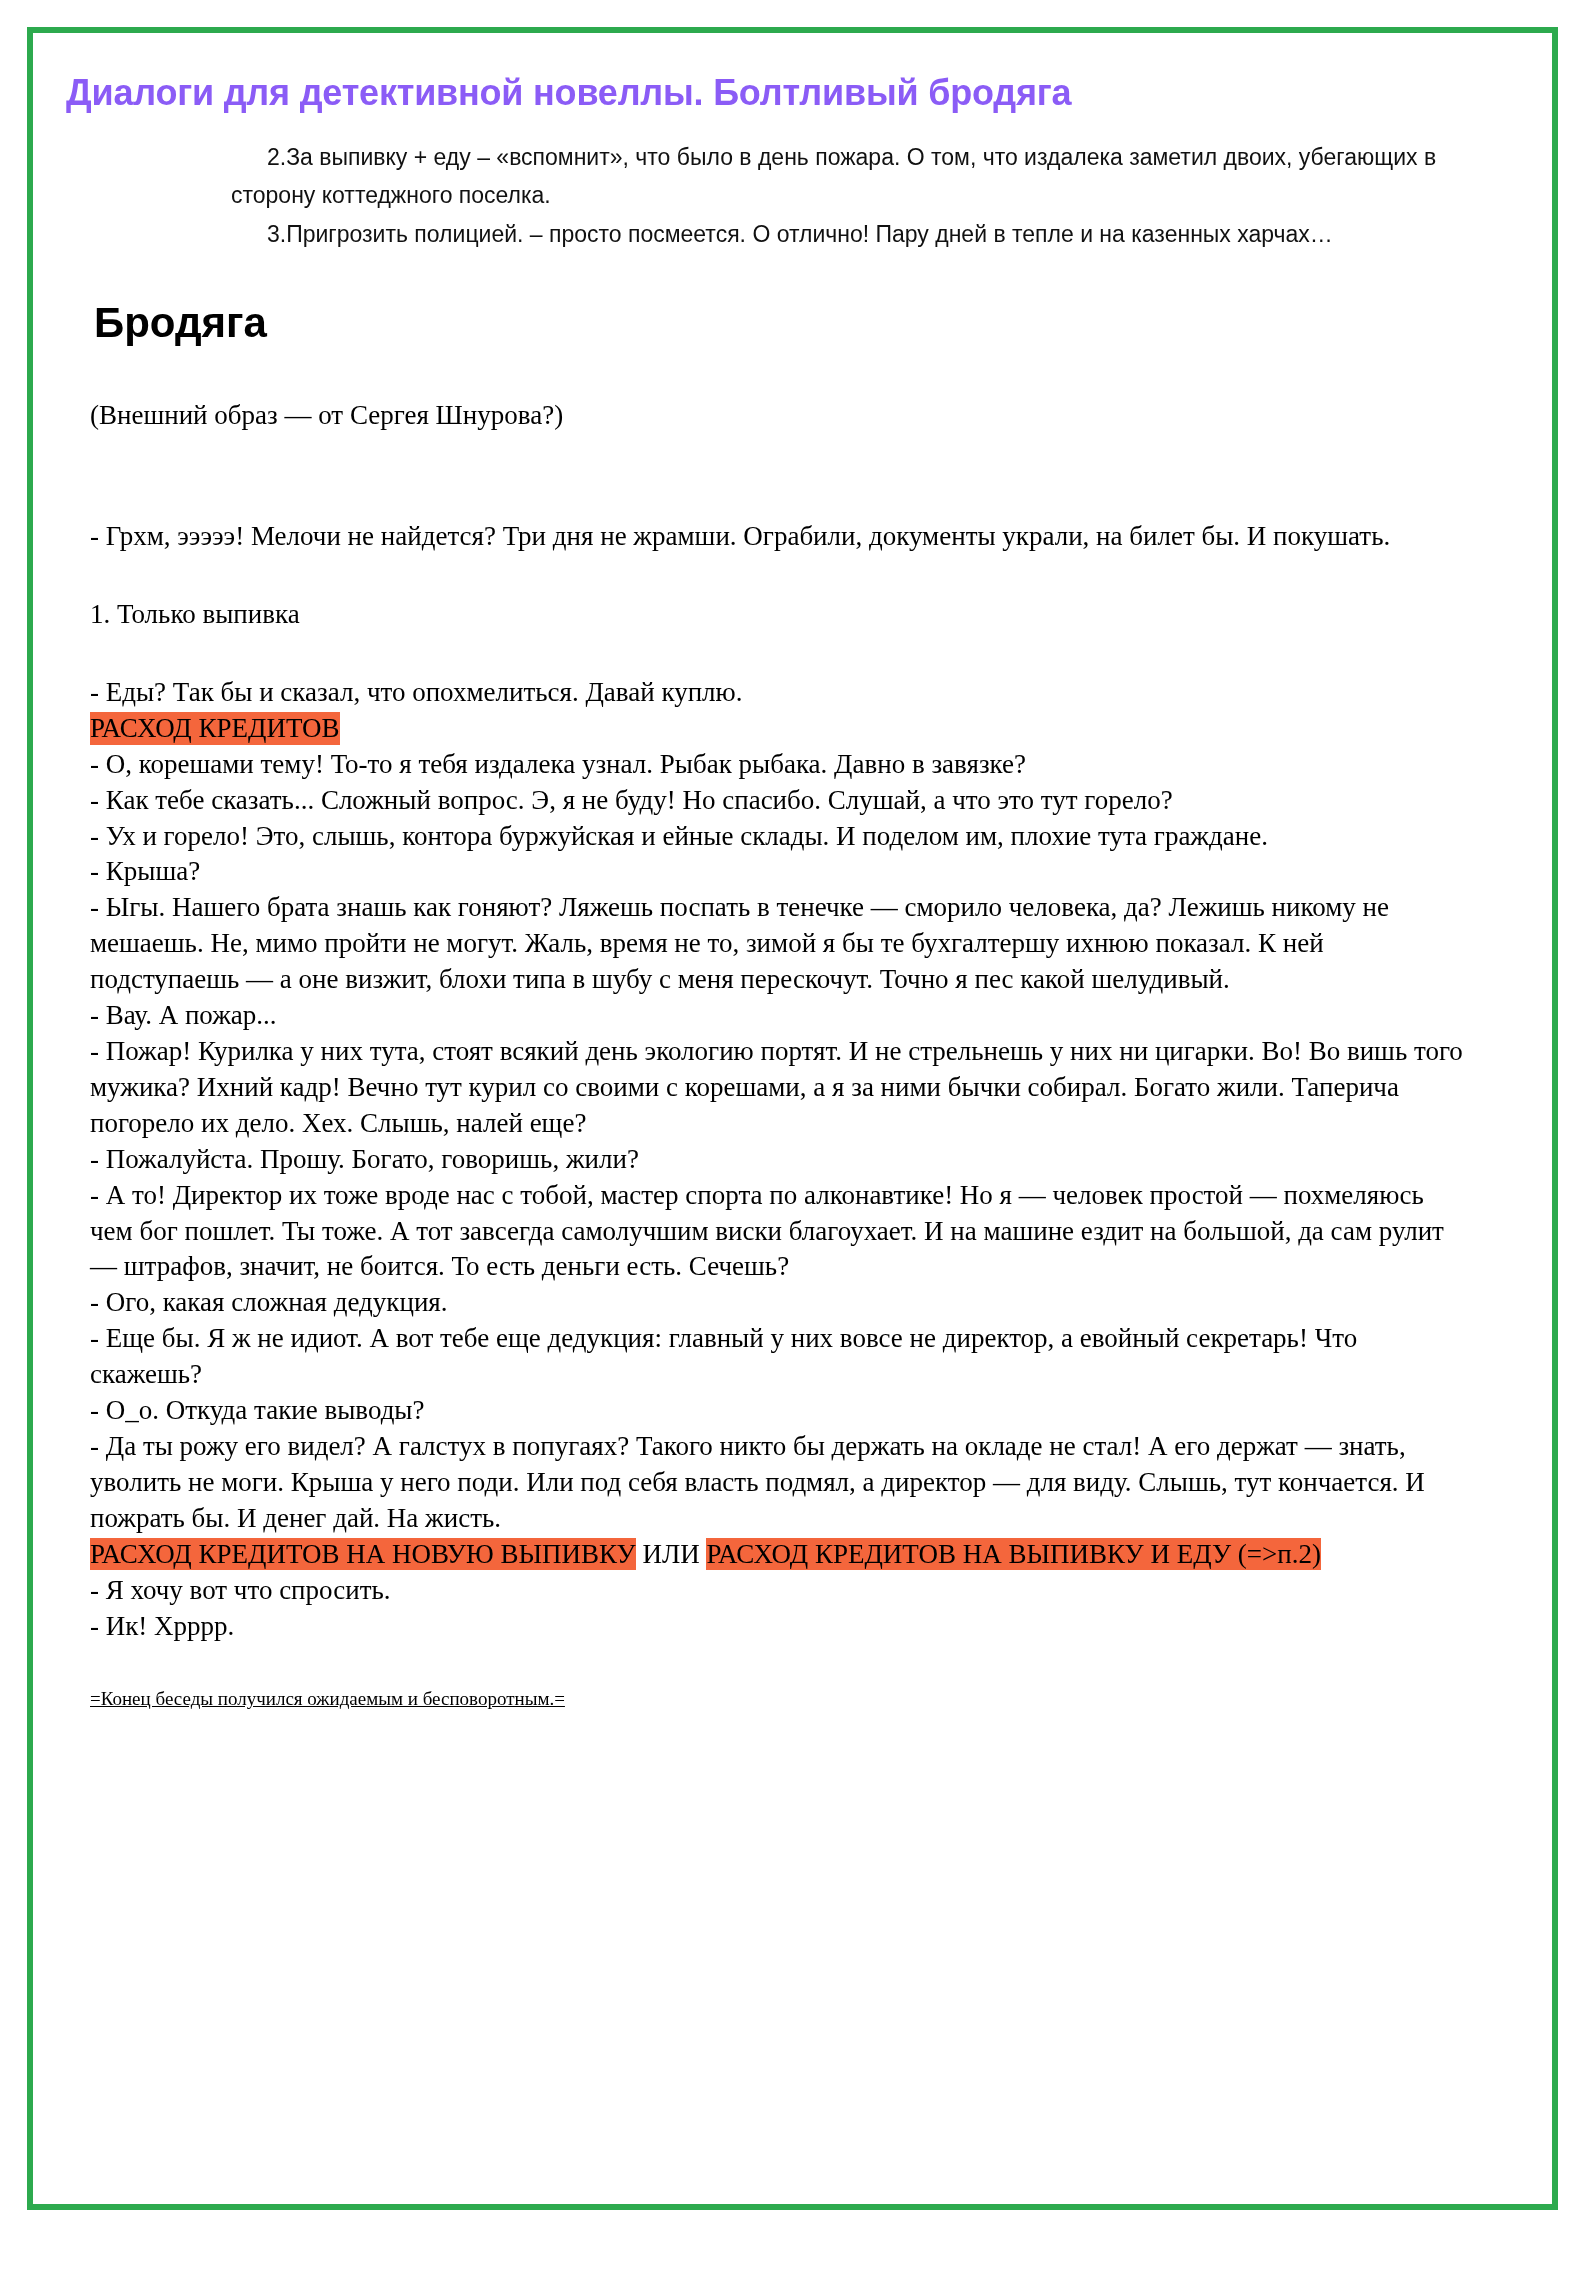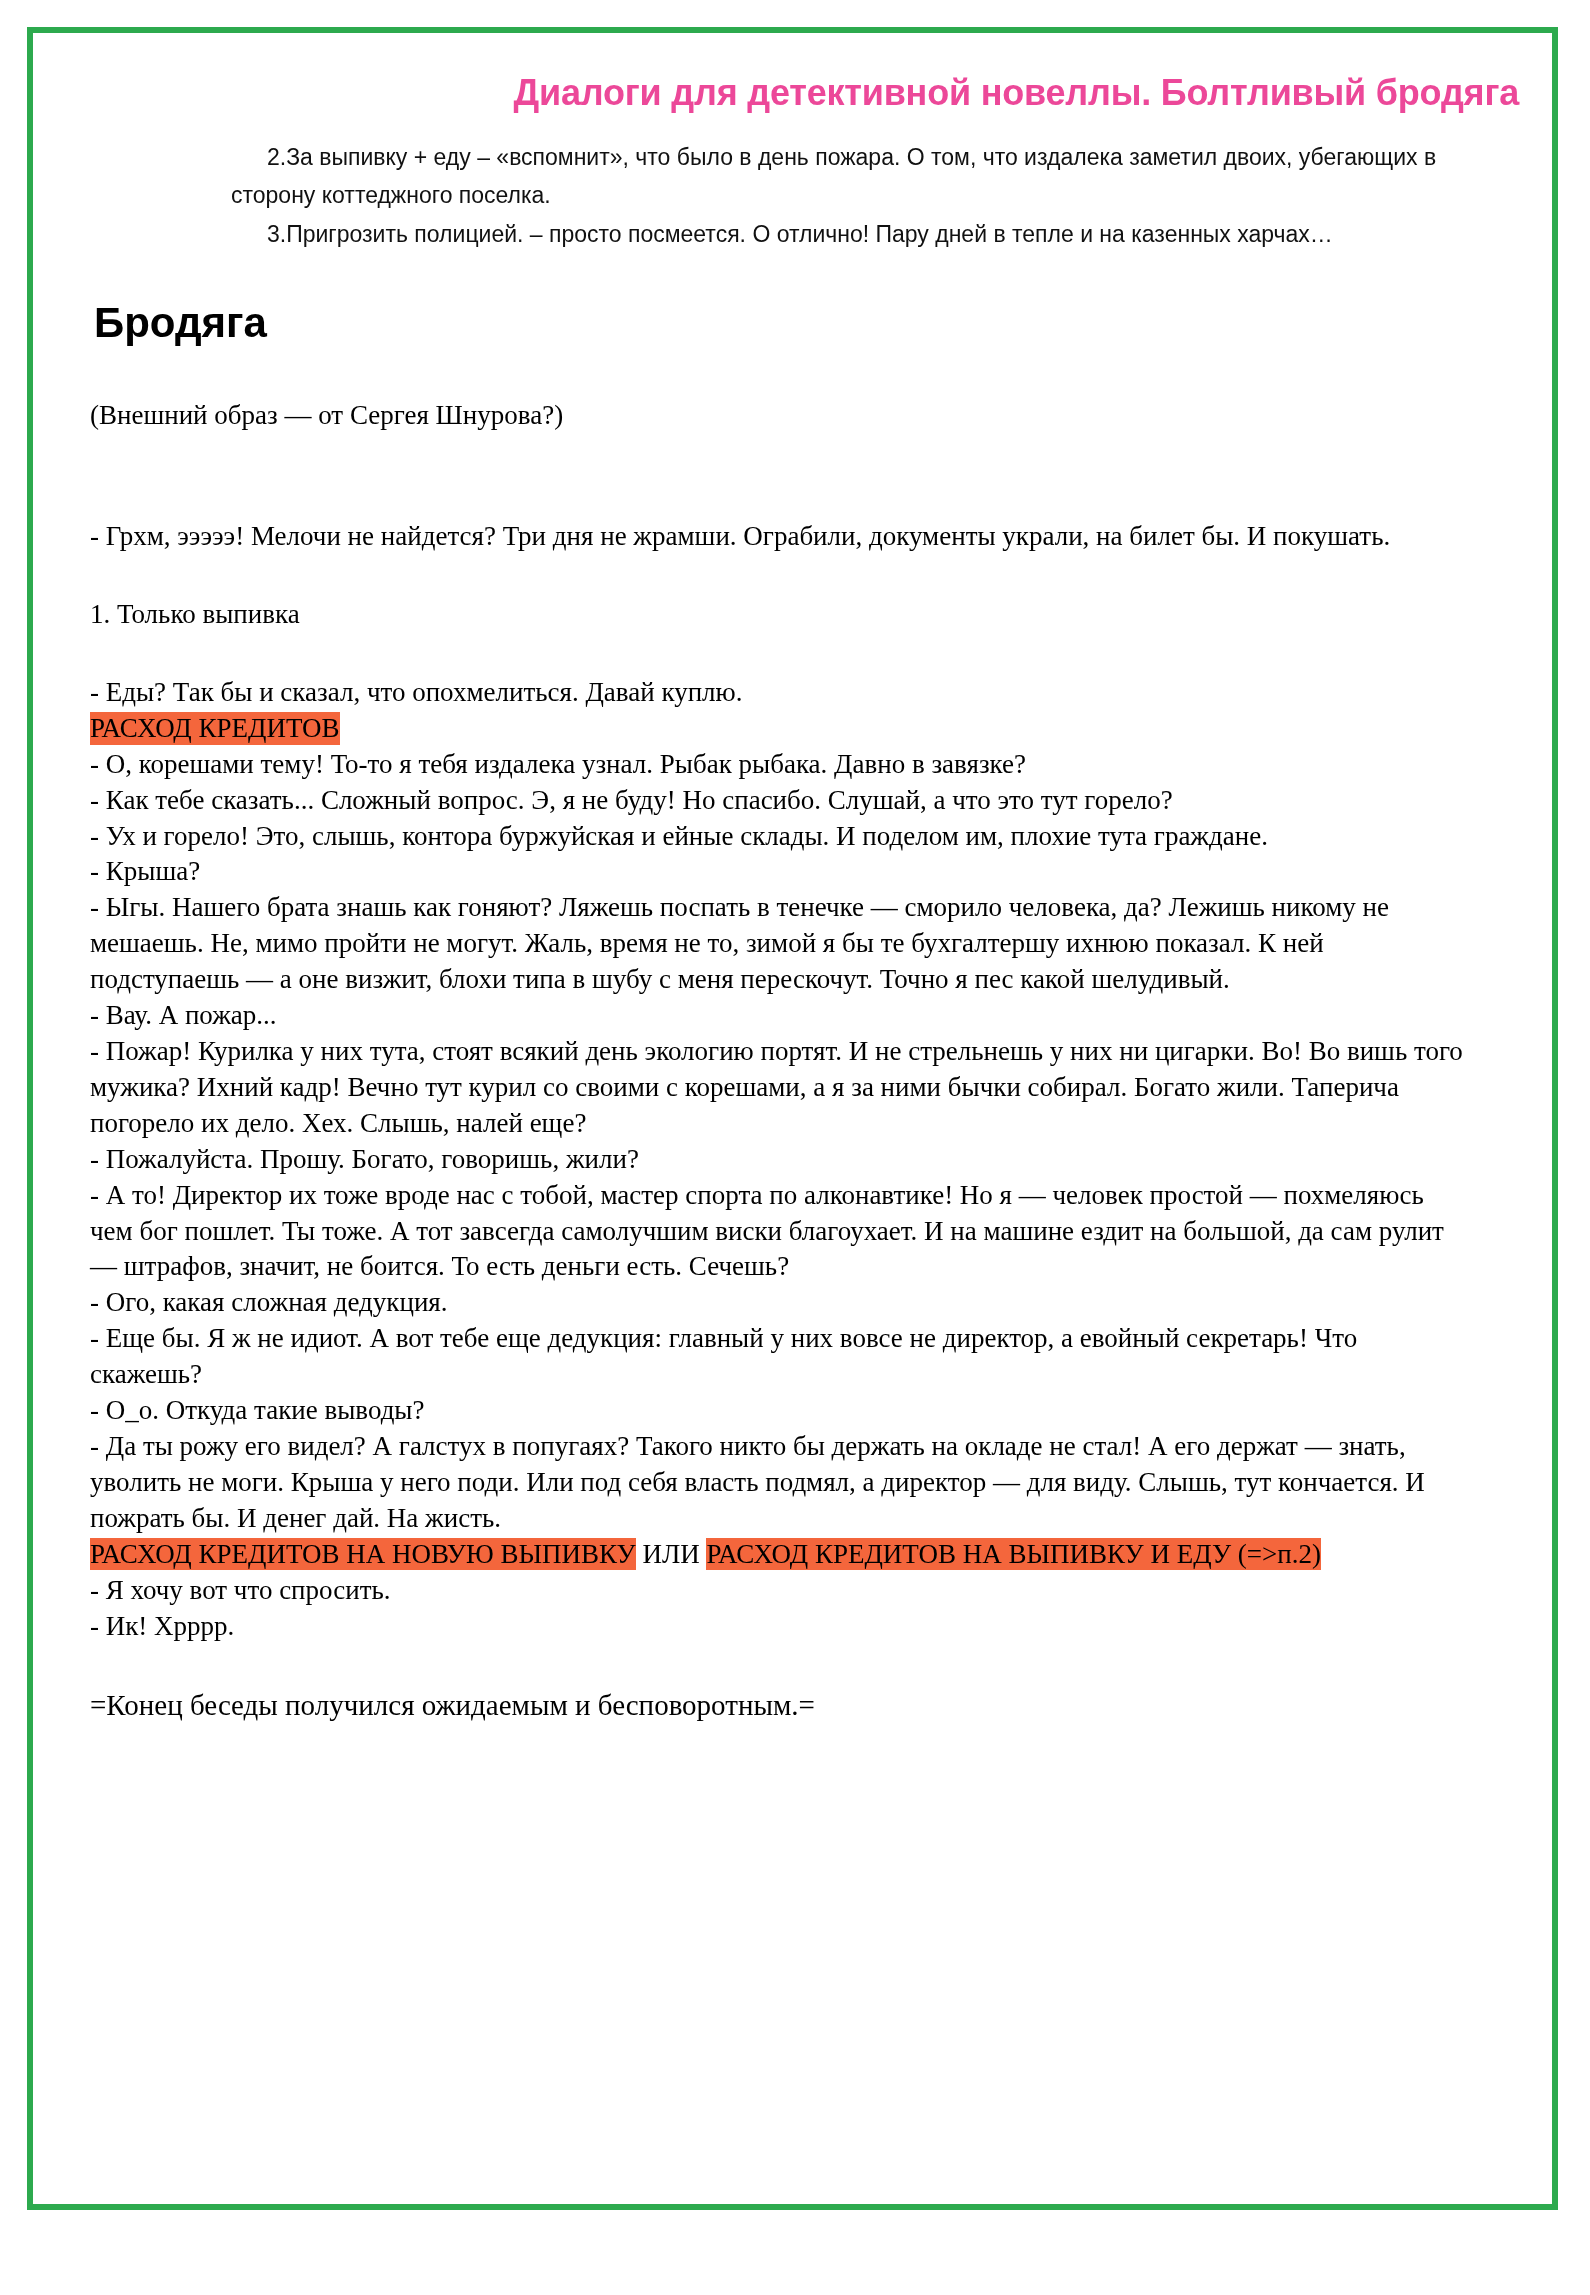--- a/index.html
+++ b/index.html
@@ -33,22 +33,22 @@
     box-sizing: border-box;
     height: 100%;
   }
 
   
   .doc-title {
     font-family: "Liberation Sans", "DejaVu Sans", sans-serif;
     font-weight: bold;
     font-size: 36px;
     line-height: 1.15;
-    color: #ec4899;
-    text-align: right;
+    color: #8b5cf6;
+    text-align: left;
     margin: 39px 0 0 0;
     letter-spacing: -0.2px;
   }
 
   
   .intro {
     font-family: "Liberation Sans", "DejaVu Sans", sans-serif;
     font-size: 23px;
     line-height: 1.62;
     color: #111111;
@@ -96,22 +96,23 @@
 
   
   .hl {
     background-color: #f4663c;
     box-decoration-break: clone;
     -webkit-box-decoration-break: clone;
     padding: 0.9px 0 1.7px 0;
   }
 
   .ending {
-    font-size: 29px;
+    font-size: 19px;
     margin: 0;
+    text-decoration: underline;
   }
 </style>
 </head>
 <body>
 
 <div id="page">
   <div id="page-inner">
 
     <h1 class="doc-title">Диалоги для детективной новеллы. Болтливый бродяга</h1>
 

